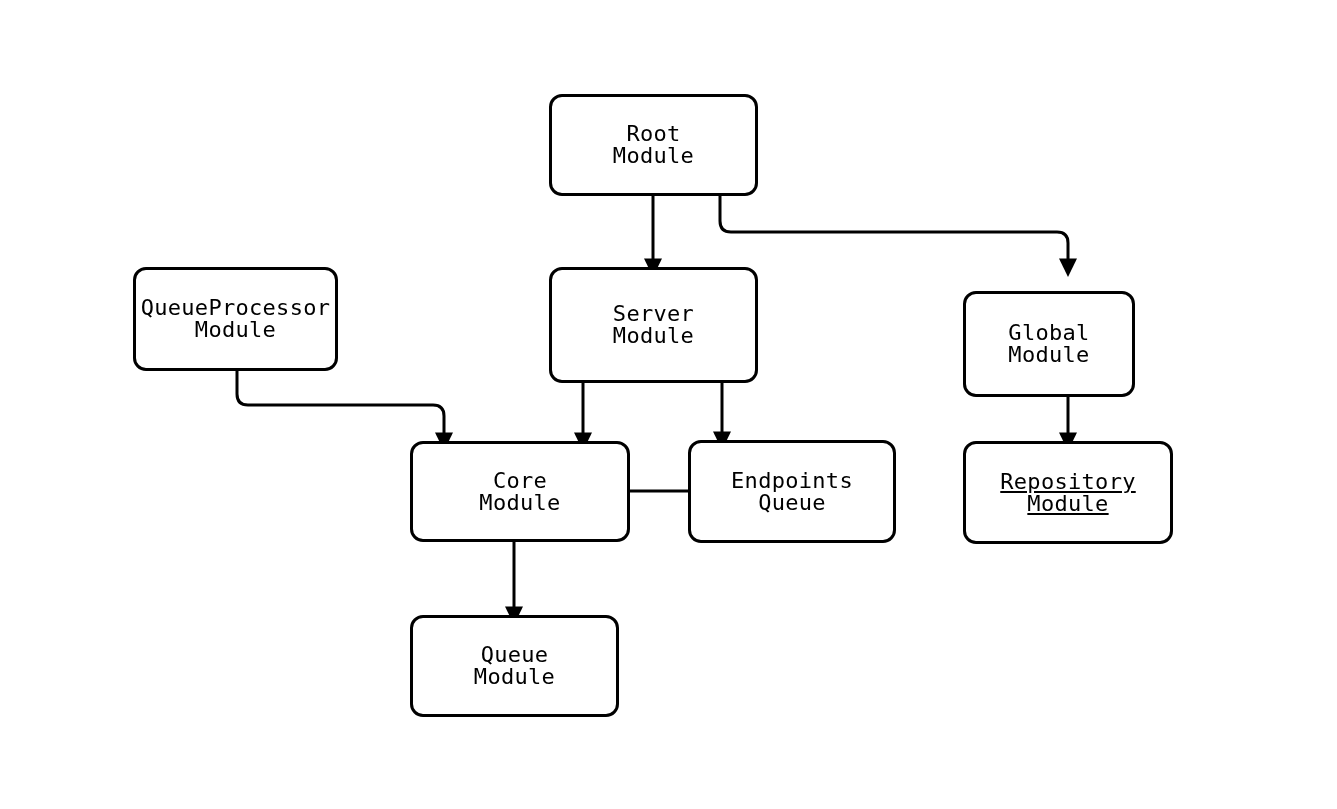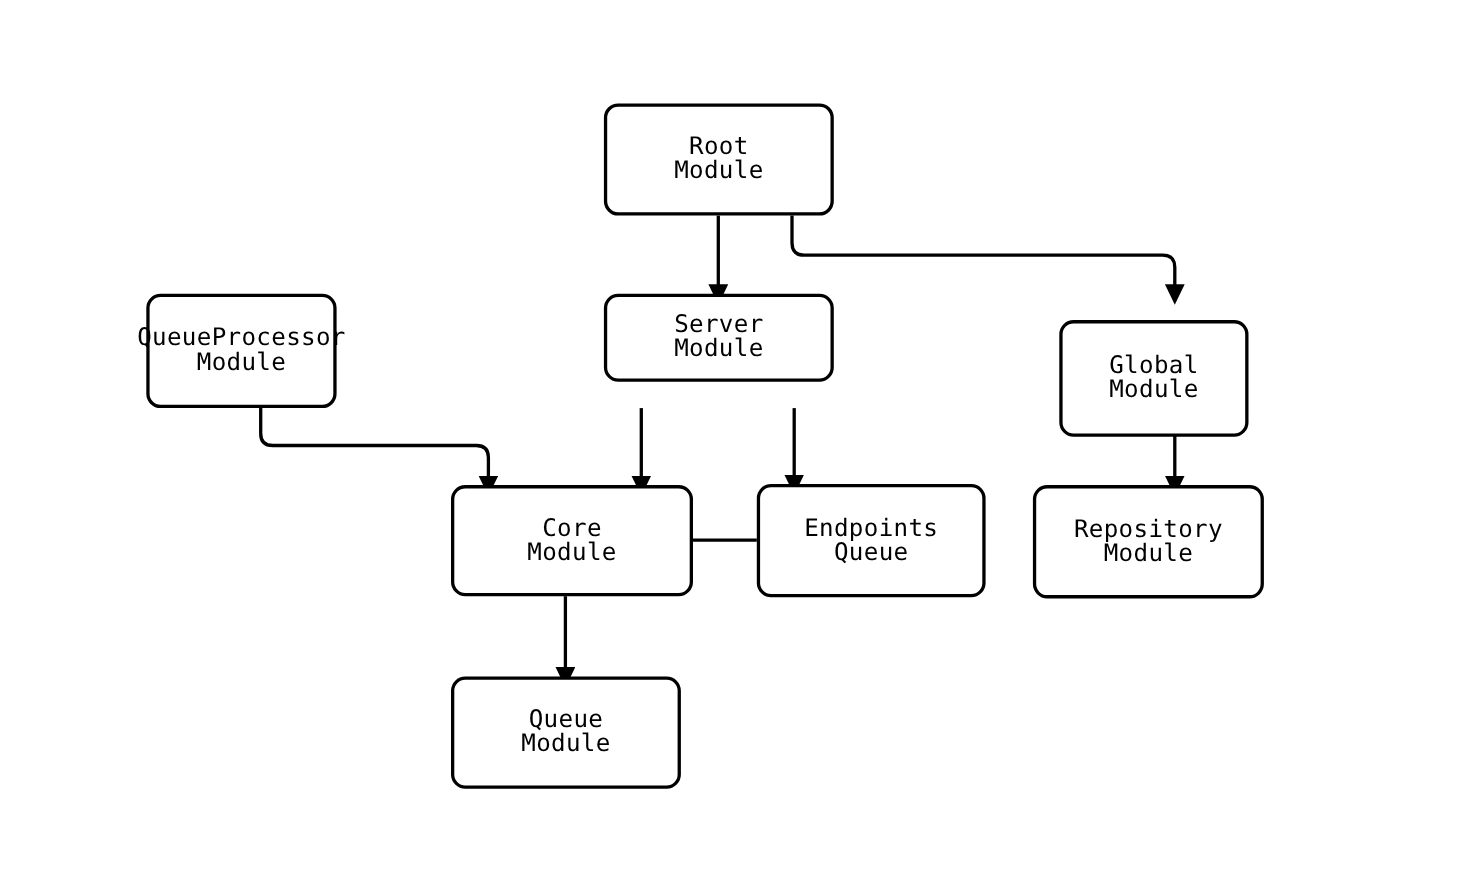--- a/index.html
+++ b/index.html
@@ -69,46 +69,46 @@
         <path d="M 1068 373 L 1068 436" fill="none" stroke="#000000" stroke-width="3" stroke-linecap="butt" stroke-linejoin="round" marker-end="url(#arrowhead)"></path>
         <path d="M 514 542 L 514 610" fill="none" stroke="#000000" stroke-width="3" stroke-linecap="butt" stroke-linejoin="round" marker-end="url(#arrowhead)"></path>
       </g>
   </svg>
 
   <div class="node" style="left: 549px; top: 94px; width: 209px; height: 102px;">
     <div class="node-label">Root
 Module</div>
   </div>
 
-  <div class="node" style="left: 133px; top: 267px; width: 173px; height: 104px;">
+  <div class="node" style="left: 133px; top: 267px; width: 205px; height: 104px;">
     <div class="node-label">QueueProcessor
 Module</div>
   </div>
 
-  <div class="node" style="left: 549px; top: 267px; width: 209px; height: 80px;">
+  <div class="node" style="left: 549px; top: 267px; width: 209px; height: 116px;">
     <div class="node-label">Server
 Module</div>
   </div>
 
   <div class="node" style="left: 963px; top: 267px; width: 172px; height: 106px; margin-top: 24px;">
     <div class="node-label">Global
 Module</div>
   </div>
 
   <div class="node" style="left: 410px; top: 441px; width: 220px; height: 101px;">
     <div class="node-label">Core
 Module</div>
   </div>
 
   <div class="node" style="left: 688px; top: 440px; width: 208px; height: 103px;">
     <div class="node-label">Endpoints
 Queue</div>
   </div>
 
-  <div class="node" style="left: 939px; top: 441px; width: 210px; height: 103px;">
+  <div class="node" style="left: 963px; top: 441px; width: 210px; height: 103px; text-decoration: underline;">
     <div class="node-label">Repository
 Module</div>
   </div>
 
   <div class="node" style="left: 410px; top: 615px; width: 209px; height: 102px;">
     <div class="node-label">Queue
 Module</div>
   </div>
 
 </div>

